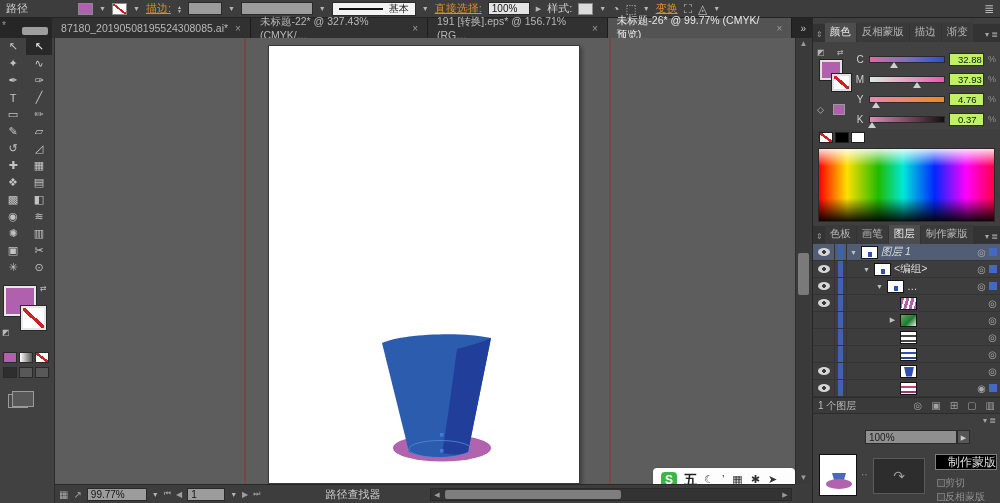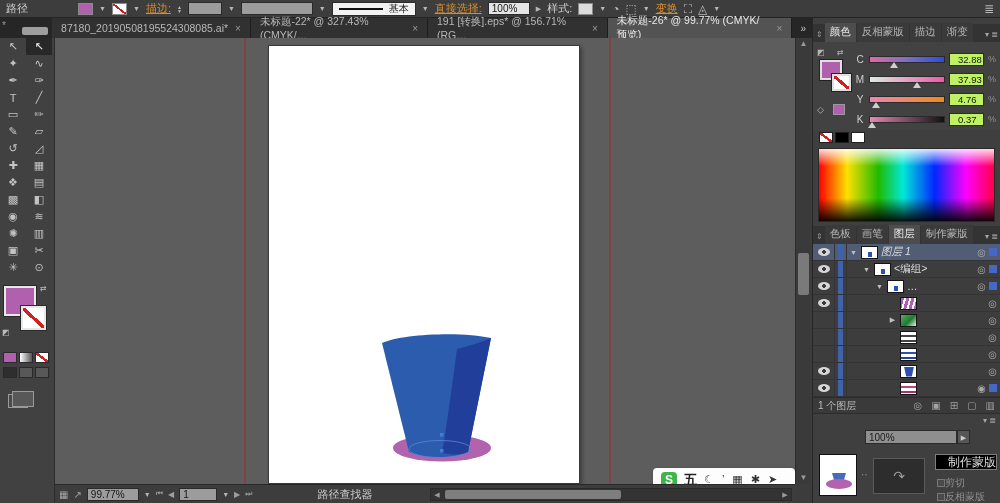--- a/index.html
+++ b/index.html
@@ -360,21 +360,21 @@
 
   <div id="vscroll">
     <span class="arr" style="top:0">▲</span>
     <div id="vthumb"></div>
     <span class="arr" style="bottom:0">▼</span>
   </div>
 
   <div id="status-bar">
     <span class="sb-icon">▦</span>
     <span class="sb-icon">↗</span>
-    <span class="field" style="width:52px">99.77%</span>
+    <span class="field" style="width:60px">99.77%</span>
     <span class="dd-arrow">▼</span>
     <span class="nav-glyph">⏮</span>
     <span class="nav-glyph">◀</span>
     <span class="field" style="width:38px">1</span>
     <span class="dd-arrow">▼</span>
     <span class="nav-glyph">▶</span>
     <span class="nav-glyph">⏭</span>
     <span id="tool-status">路径查找器</span>
     <div id="hscroll">
       <span class="harr">◀</span>

